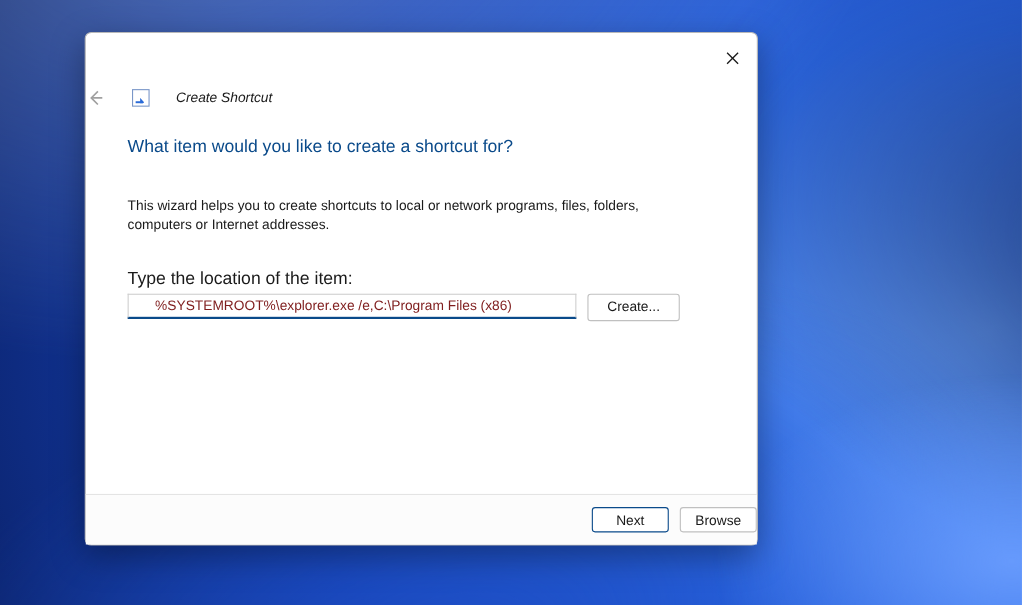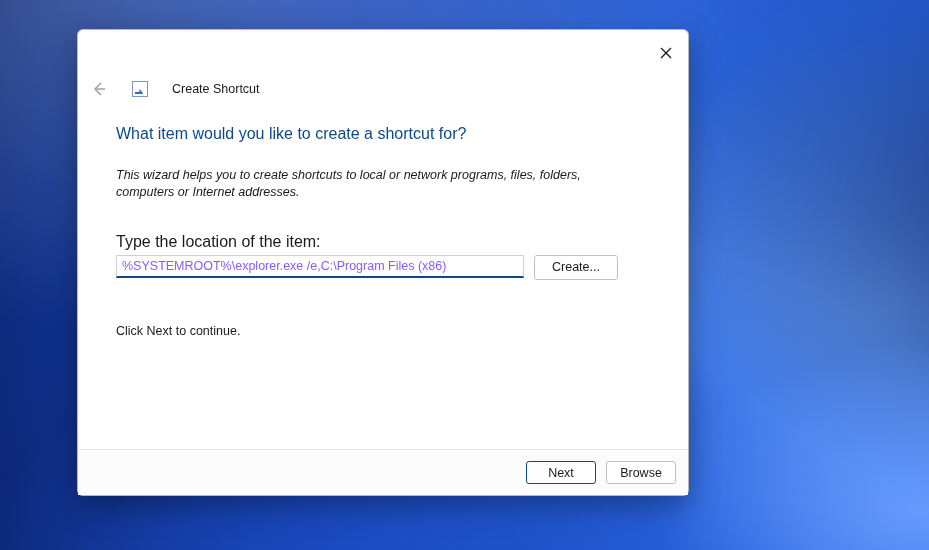--- a/index.html
+++ b/index.html
@@ -56,22 +56,23 @@
     border-radius: 4px;
     cursor: default;
     color: #1a1a1a;
   }
   .close-btn svg { width: 12px; height: 12px; }
 
   .header-row {
     display: flex;
     align-items: center;
     gap: 24px;
-    padding: 0 12px;
+    padding: 0 0;
     height: 28px;
+    font-style: italic;
   }
   .back-arrow {
     color: #a0a0a0;
     display: flex; align-items: center; justify-content: center;
     width: 18px; height: 18px;
   }
   .back-arrow svg { width: 16px; height: 16px; }
   .wizard-icon {
     width: 16px; height: 16px;
     background: #ffffff;
@@ -92,50 +93,49 @@
   }
 
   .content {
     padding: 22px 38px 10px 38px;
     flex: 1;
   }
   .heading {
     color: #0a4a8a;
     font-size: 16px;
     font-weight: 400;
-    margin-bottom: 24px;
+    margin-bottom: 36px;
   }
   .intro {
     font-size: 12.5px;
     color: #1a1a1a;
     line-height: 1.35;
     max-width: 520px;
     margin-bottom: 32px;
-    font-style: italic;
   }
   .input-label {
     font-size: 16px;
     color: #1a1a1a;
     margin-bottom: 4px;
   }
   .input-row {
     display: flex;
     align-items: flex-start;
     gap: 10px;
   }
   .path-input {
     width: 408px;
     height: 23px;
-    padding: 2px 5px;
+    padding: 2px 24px;
     font-size: 12.5px;
     font-family: inherit;
     border: 1px solid #cfcfcf;
     border-bottom: 2px solid #0a4a8a;
     outline: none;
-    color: #8b5cf6;
+    color: #7f1d1d;
   }
   .browse-btn {
     height: 25px;
     width: 84px;
     font-size: 12.5px;
     font-family: inherit;
     background: #ffffff;
     border: 1px solid #c0c0c0;
     border-radius: 3px;
     color: #1a1a1a;
@@ -148,21 +148,20 @@
   }
 
   .footer {
     height: 46px;
     border-top: 1px solid #e4e4e4;
     background: #fcfcfc;
     display: flex;
     justify-content: flex-end;
     align-items: center;
     gap: 10px;
-    padding-right: 12px;
   }
   .footer button {
     height: 23px;
     width: 70px;
     font-size: 12.5px;
     font-family: inherit;
     background: #ffffff;
     border: 1px solid #c0c0c0;
     border-radius: 3px;
     color: #1a1a1a;
@@ -201,21 +200,20 @@
     </div>
 
     <div class="content">
       <div class="heading">What item would you like to create a shortcut for?</div>
       <div class="intro">This wizard helps you to create shortcuts to local or network programs, files, folders, computers or Internet addresses.</div>
       <div class="input-label">Type the location of the item:</div>
       <div class="input-row">
         <input class="path-input" type="text" value="%SYSTEMROOT%\explorer.exe /e,C:\Program Files (x86)" style="">
         <button class="browse-btn">Create...</button>
       </div>
-      <div class="continue">Click Next to continue.</div>
     </div>
 
     <div class="footer">
       <button class="primary">Next</button>
       <button>Browse</button>
     </div>
   </div>
 </div>
 
 </body></html>

